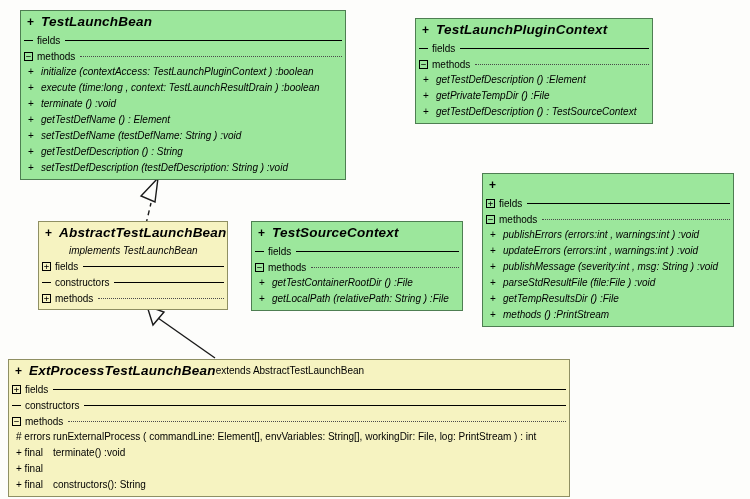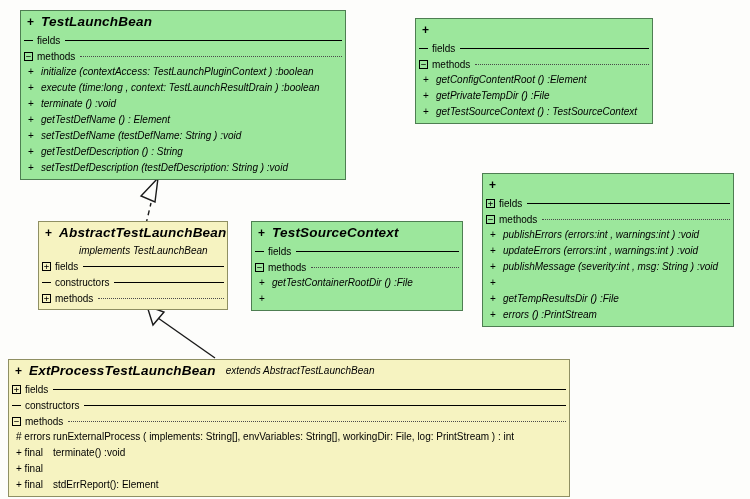--- a/index.html
+++ b/index.html
@@ -13,23 +13,23 @@
   .uml {
     position:absolute; z-index:2; box-sizing:border-box;
     border:1px solid #000; padding-bottom:3px;
   }
   .green  { background:#9ce79c; border-color:#4e7e52; }
   .yellow { background:#f6f3c1; border-color:#8f8f63; }
 
   .trow { display:flex; align-items:center; height:21px; padding:0 4px 0 6px; white-space:nowrap; }
   .tvis  { font-weight:bold; font-size:12px; margin-right:7px; }
   .tname { font-weight:bold; font-style:italic; font-size:13.5px; letter-spacing:0.2px; }
-  .tnote { font-style:italic; font-size:10px; margin-left:10px; }
-
-  .subrow { height:15px; line-height:15px; padding-left:40px; font-style:italic; font-size:10px; white-space:nowrap; }
+  .tnote { font-size:10px; }
+
+  .subrow { height:15px; line-height:15px; padding-left:30px; font-style:italic; font-size:10px; white-space:nowrap; }
 
   .srow { display:flex; align-items:center; height:16px; padding:0 3px 0 3px; }
   .slabel { font-size:10px; margin-left:4px; white-space:nowrap; }
   .boxicon {
     flex:0 0 auto; width:9px; height:9px; box-sizing:border-box;
     border:1px solid #000; font-size:9px; line-height:7px; text-align:center;
     font-family:"DejaVu Sans Mono",monospace; background:transparent; cursor:pointer;
   }
   .dashicon { flex:0 0 auto; width:9px; height:1px; background:#000; }
   .rule { flex:1 1 auto; border-top:1px solid #000; margin-left:5px; }
@@ -102,42 +102,43 @@
   </div>
   <div class="mrow">
     <span class="mvis">+</span>
     <span class="msig">setTestDefDescription (testDefDescription: String ) :void</span>
   </div>
 </div>
 
 <div class="uml green box-tlpc">
   <div class="trow">
     <span class="tvis">+</span>
-  </div>
-  <div class="srow">
-    <span class="dashicon"></span>
-    <span class="slabel">fields</span>
-    <span class="rule"></span>
-  </div>
-  <div class="srow">
-    <span class="boxicon">−</span>
-    <span class="slabel">methods</span>
-    <span class="rule dotted"></span>
-  </div>
-  <div class="mrow">
-    <span class="mvis">+</span>
-    <span class="msig">getConfigContentRoot () :Element</span>
+    <span class="tname">TestLaunchPluginContext</span>
+  </div>
+  <div class="srow">
+    <span class="dashicon"></span>
+    <span class="slabel">fields</span>
+    <span class="rule"></span>
+  </div>
+  <div class="srow">
+    <span class="boxicon">−</span>
+    <span class="slabel">methods</span>
+    <span class="rule dotted"></span>
+  </div>
+  <div class="mrow">
+    <span class="mvis">+</span>
+    <span class="msig">getTestDefDescription () :Element</span>
   </div>
   <div class="mrow">
     <span class="mvis">+</span>
     <span class="msig">getPrivateTempDir () :File</span>
   </div>
   <div class="mrow">
     <span class="mvis">+</span>
-    <span class="msig">getTestSourceContext () : TestSourceContext</span>
+    <span class="msig">getTestDefDescription () : TestSourceContext</span>
   </div>
 </div>
 
 <div class="uml green box-tlrd">
   <div class="trow">
     <span class="tvis">+</span>
   </div>
   <div class="srow">
     <span class="boxicon">+</span>
     <span class="slabel">fields</span>
@@ -155,28 +156,29 @@
   <div class="mrow">
     <span class="mvis">+</span>
     <span class="msig">updateErrors (errors:int , warnings:int ) :void</span>
   </div>
   <div class="mrow">
     <span class="mvis">+</span>
     <span class="msig">publishMessage (severity:int , msg: String ) :void</span>
   </div>
   <div class="mrow">
     <span class="mvis">+</span>
+    <span class="msig">parseStdResultFile (file:File ) :void</span>
   </div>
   <div class="mrow">
     <span class="mvis">+</span>
     <span class="msig">getTempResultsDir () :File</span>
   </div>
   <div class="mrow">
     <span class="mvis">+</span>
-    <span class="msig">errors () :PrintStream</span>
+    <span class="msig">methods () :PrintStream</span>
   </div>
 </div>
 
 <div class="uml yellow box-atlb">
   <div class="trow">
     <span class="tvis">+</span>
     <span class="tname">AbstractTestLaunchBean</span>
   </div>
   <div class="subrow">implements TestLaunchBean</div>
   <div class="srow">
@@ -210,20 +212,21 @@
     <span class="boxicon">−</span>
     <span class="slabel">methods</span>
     <span class="rule dotted"></span>
   </div>
   <div class="mrow">
     <span class="mvis">+</span>
     <span class="msig">getTestContainerRootDir () :File</span>
   </div>
   <div class="mrow">
     <span class="mvis">+</span>
+    <span class="msig">getLocalPath (relativePath: String ) :File</span>
   </div>
 </div>
 
 <div class="uml yellow box-ept">
   <div class="trow">
     <span class="tvis">+</span>
     <span class="tname">ExtProcessTestLaunchBean</span>
     <span class="tnote">extends AbstractTestLaunchBean</span>
   </div>
   <div class="srow">
@@ -236,26 +239,26 @@
     <span class="slabel">constructors</span>
     <span class="rule"></span>
   </div>
   <div class="srow">
     <span class="boxicon">−</span>
     <span class="slabel">methods</span>
     <span class="rule dotted"></span>
   </div>
   <div class="mrow">
     <span class="mvis"># errors</span>
-    <span class="msig">runExternalProcess ( implements: String[], envVariables: String[], workingDir: File, log: PrintStream ) : int</span>
+    <span class="msig">runExternalProcess ( commandLine: Element[], envVariables: String[], workingDir: File, log: PrintStream ) : int</span>
   </div>
   <div class="mrow">
     <span class="mvis">+ final</span>
     <span class="msig">terminate() :void</span>
   </div>
   <div class="mrow">
     <span class="mvis">+ final</span>
   </div>
   <div class="mrow">
     <span class="mvis">+ final</span>
-    <span class="msig">stdErrReport(): Element</span>
+    <span class="msig">constructors(): String</span>
   </div>
 </div>
 
 </body></html>

